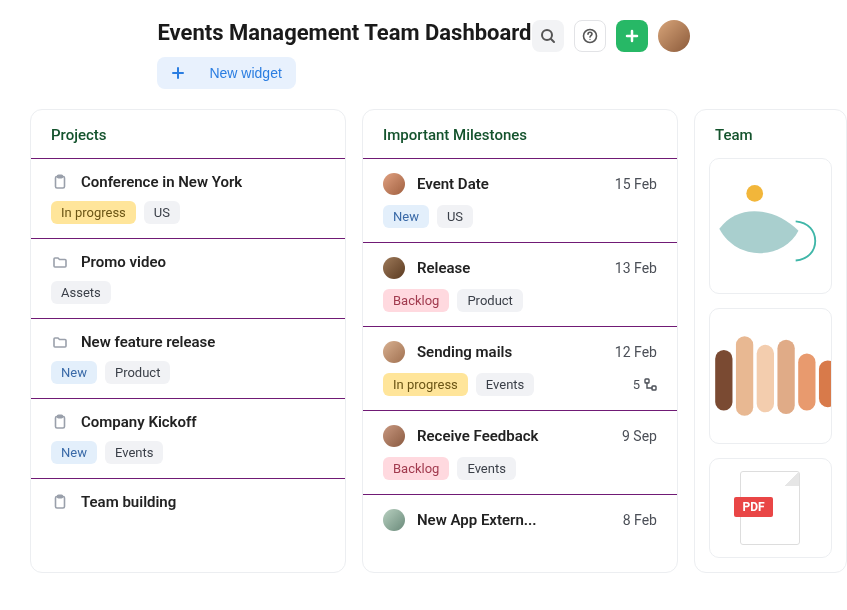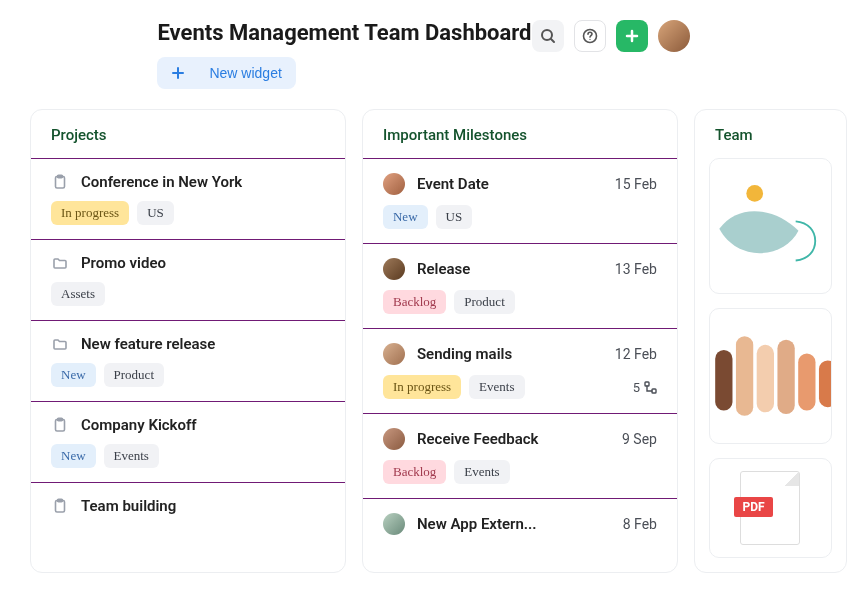--- a/index.html
+++ b/index.html
@@ -133,21 +133,20 @@
   align-items: center;
   gap: 8px;
   padding-left: 0px;
 }
 .tag {
   font-size: 13px;
   padding: 4px 10px;
   border-radius: 6px;
   color: #3a3f48;
   background: #f1f2f5;
-  font-family: Liberation Serif, serif;
 }
 .tag.inprogress { background: #ffe59a; color: #6b5515; }
 .tag.new { background: #e3effb; color: #3a6aa8; }
 .tag.backlog { background: #ffd9df; color: #a13a4e; }
 .subtask-count {
   font-size: 13px;
   color: #4b4f57;
   display:flex;
   align-items:center;
   gap:4px;

